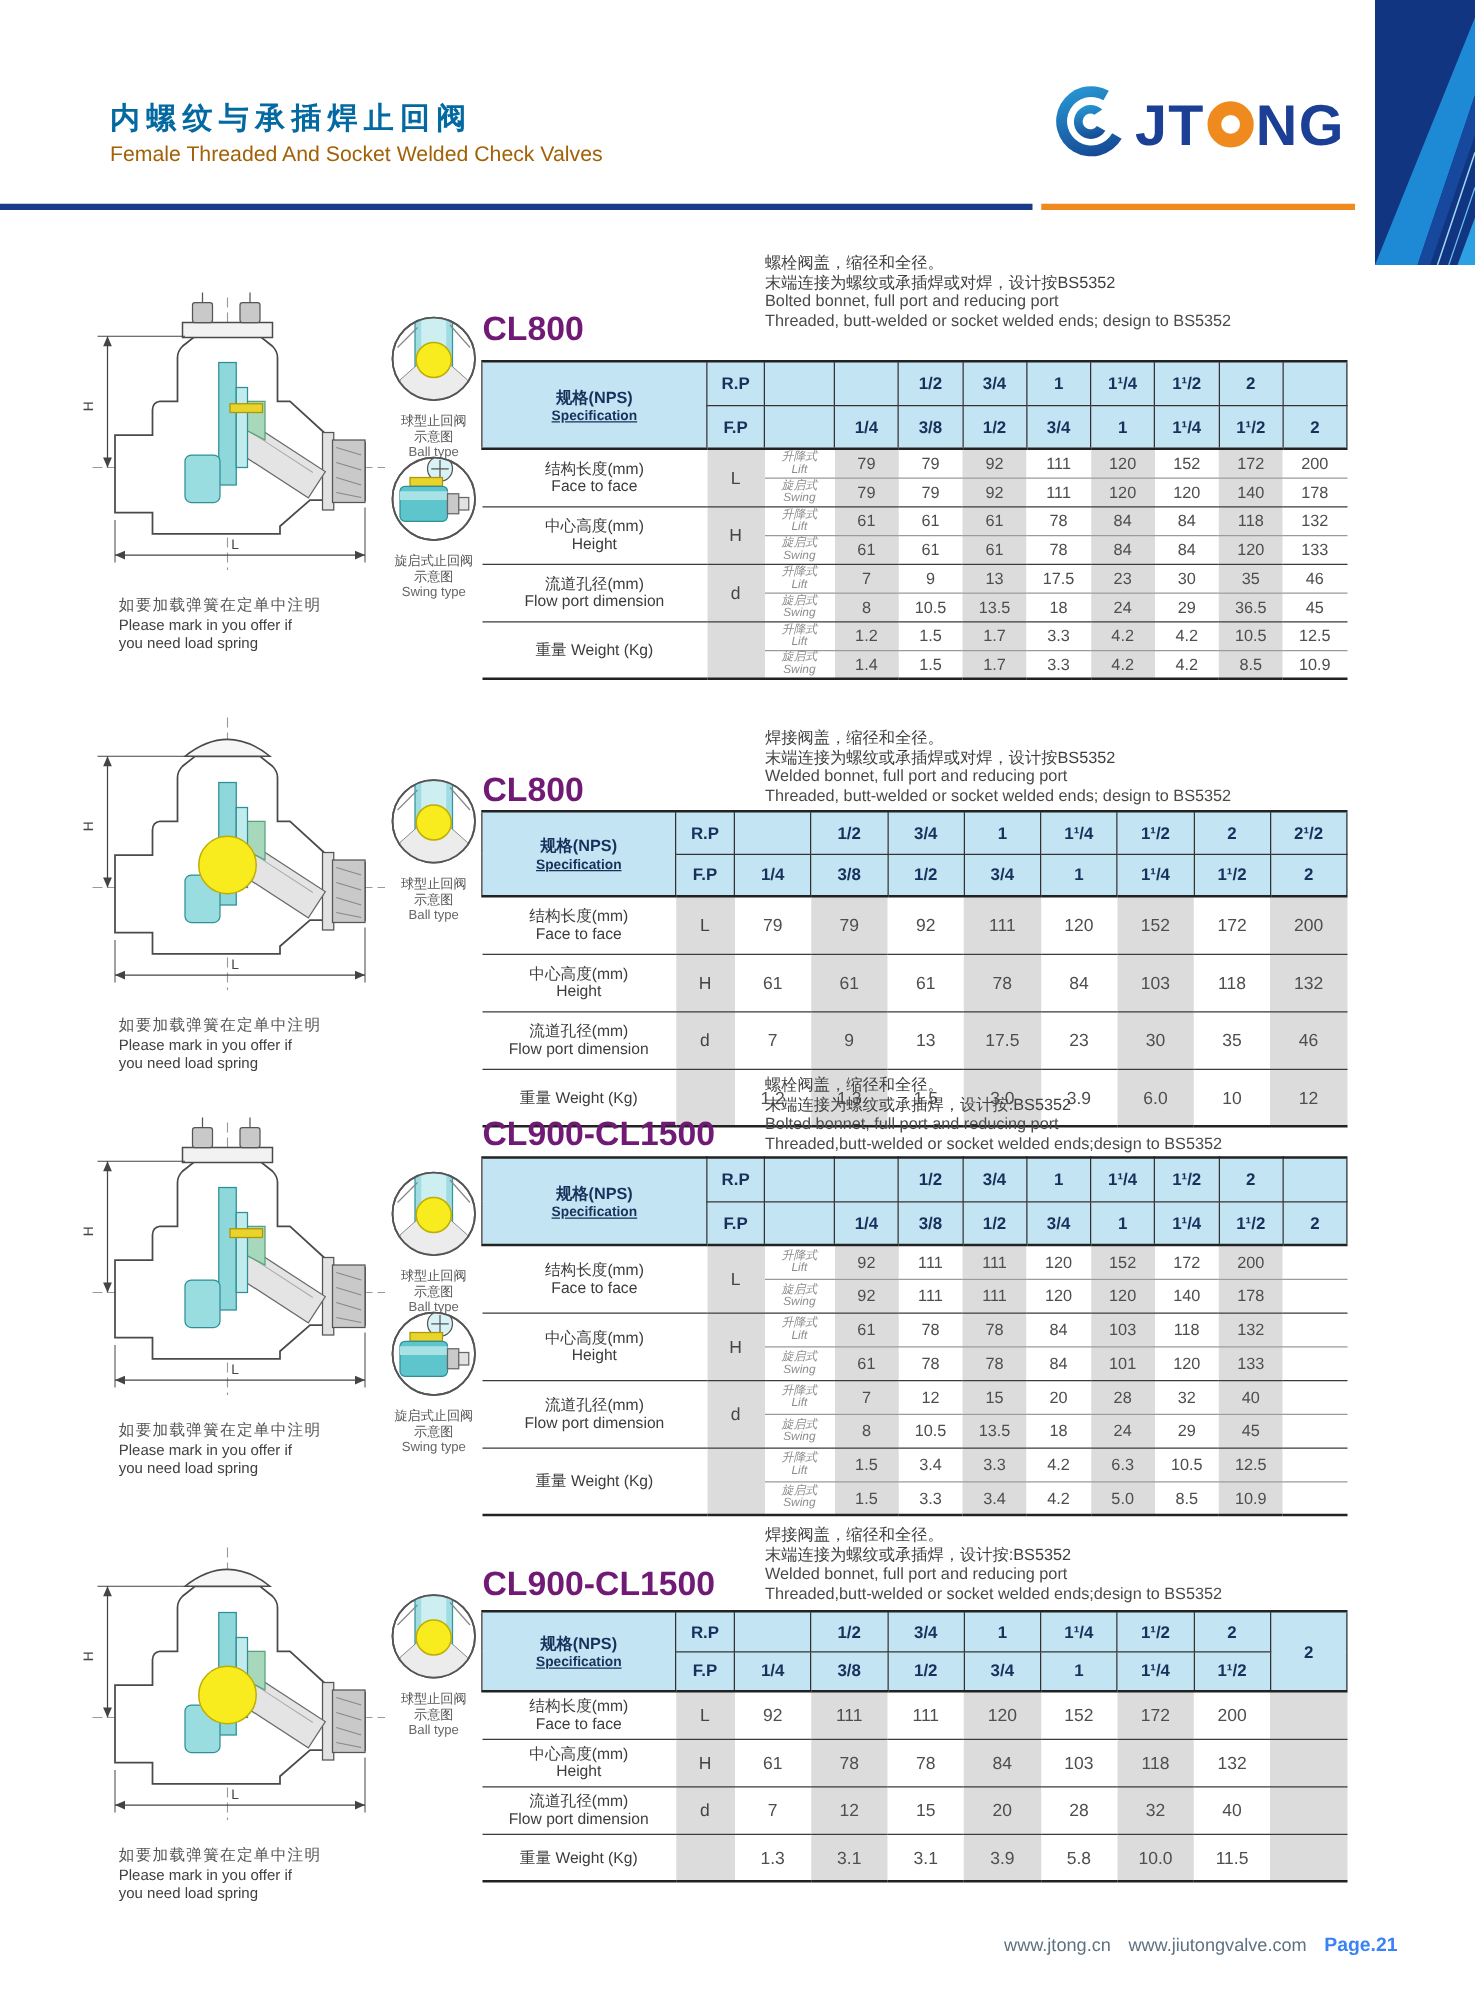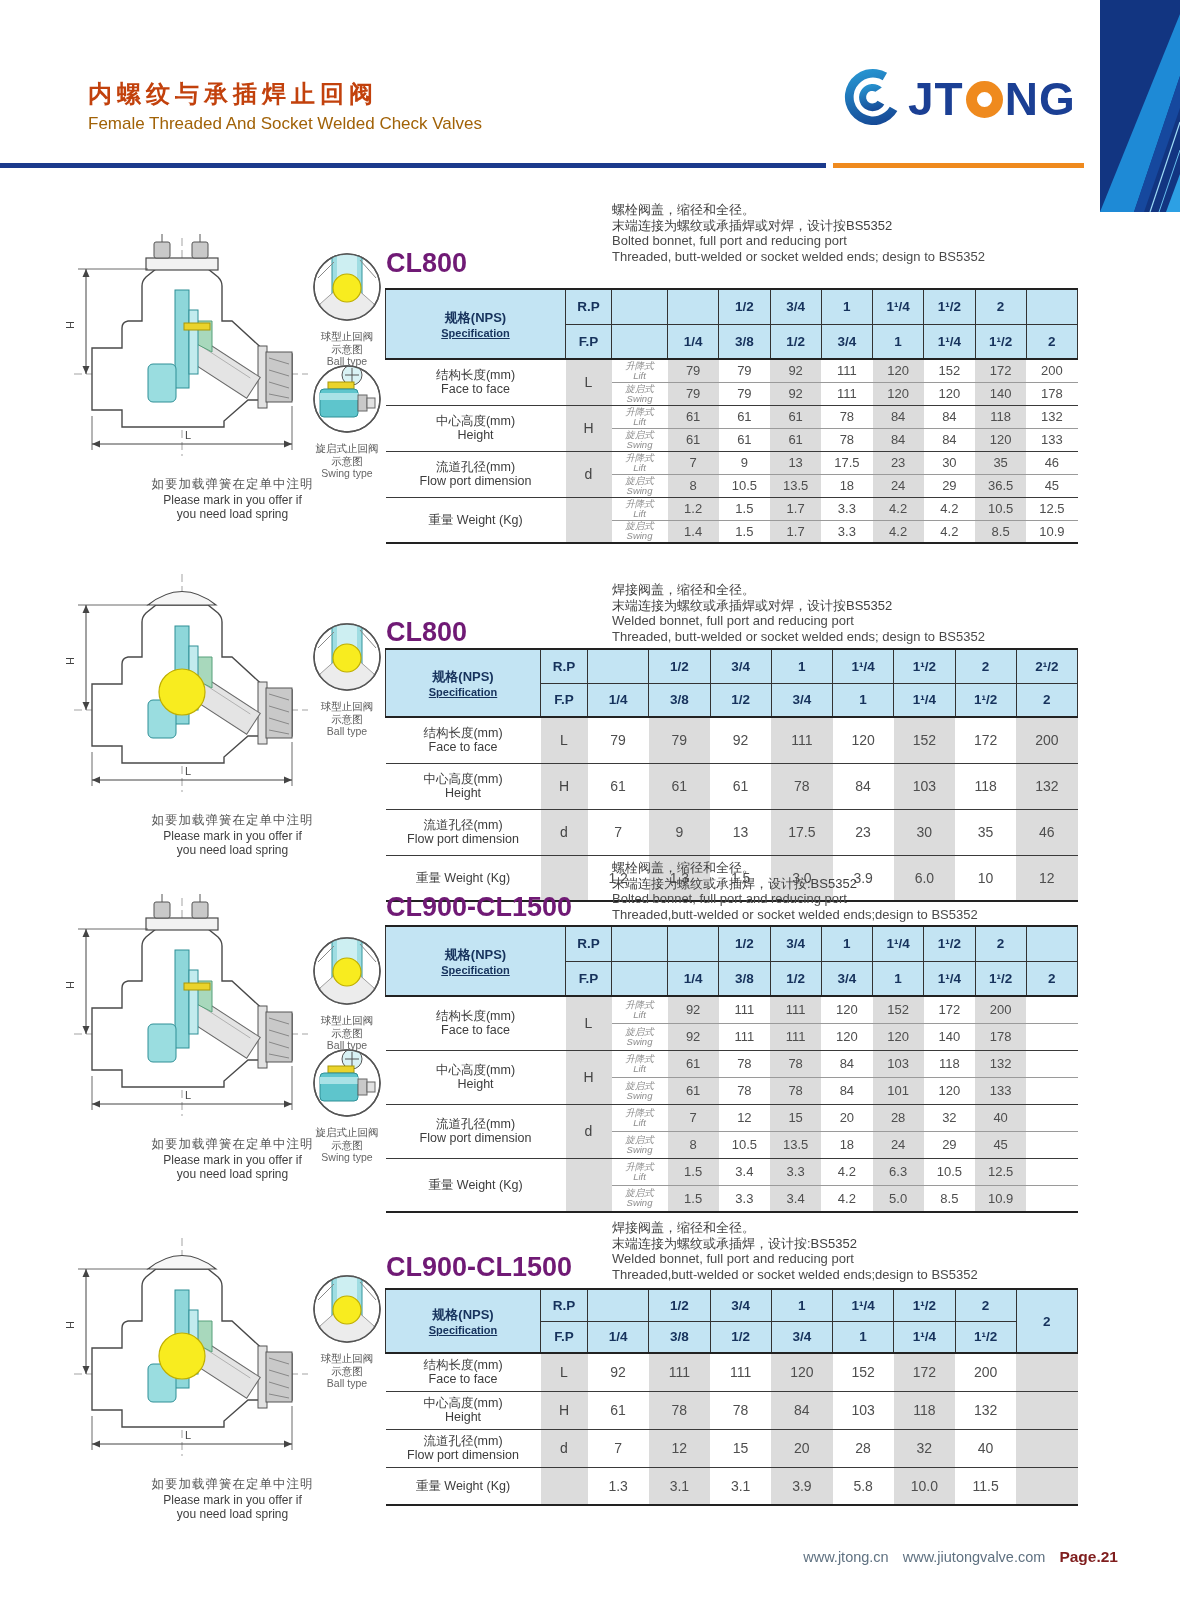--- a/index.html
+++ b/index.html
@@ -1,32 +1,32 @@
 <!DOCTYPE html>
 <html><head>
 <meta charset="utf-8">
 <style>
   html,body{margin:0;padding:0;background:#fff;}
   .page{position:relative;width:1180px;height:1600px;background:#fff;overflow:hidden;
         font-family:"Liberation Sans","DejaVu Sans",sans-serif;}
   
-  .title-zh{position:absolute;left:88px;top:78px;font-size:24px;font-weight:bold;color:#c2410c;letter-spacing:5px;}
+  .title-zh{position:absolute;left:88px;top:78px;font-size:24px;font-weight:bold;color:#0369a1;letter-spacing:5px;}
   .title-en{position:absolute;left:88px;top:114px;font-size:17px;color:#a16207;}
   .rule-b{position:absolute;left:0;top:163px;width:826px;height:5px;background:#1b3a8c;}
   .rule-o{position:absolute;left:833px;top:163px;width:251px;height:5px;background:#ef8a1e;}
   .corner{position:absolute;right:0;top:0;width:80px;height:212px;}
   .logo{position:absolute;left:842px;top:66px;display:flex;align-items:center;}
   .logo-text{display:inline-flex;align-items:center;font-weight:bold;font-size:46px;color:#1b3f94;letter-spacing:1px;margin-left:4px;}
   .logo-o{display:inline-block;width:15px;height:15px;border:11px solid #ef8a1e;border-radius:50%;margin:0 2px;}
   
   .section-title{position:absolute;left:386px;font-size:27px;font-weight:bold;color:#701a75;}
   .desc{position:absolute;left:612px;width:470px;font-size:13px;line-height:15.5px;color:#3f3f3f;}
   .desc .en{color:#4a4a4a;}
   .draw{position:absolute;left:60px;width:260px;}
-  .draw-cap{position:absolute;left:95px;width:275px;text-align:center;}
+  .draw-cap{position:absolute;left:95px;width:275px;}
   .draw-cap .zh{font-size:12.5px;color:#555;letter-spacing:1px;}
   .draw-cap .en{font-size:12px;line-height:14px;color:#404040;}
   .inset{position:absolute;left:306px;width:82px;text-align:center;}
   .inset .cap div{line-height:12.5px;}
   .inset .cap .zh{font-size:10.5px;color:#555;}
   .inset .cap .en{font-size:10.5px;color:#666;}
   
   table.spec{position:absolute;left:385px;width:693px;border-collapse:collapse;table-layout:fixed;
              border-top:2.5px solid #222;border-bottom:2.5px solid #222;}
   .spec th{background:#c3e4f3;border:1px solid #333;font-weight:bold;color:#16325c;font-size:13.5px;padding:0;text-align:center;}
@@ -38,21 +38,21 @@
   .spec tr.sub > td{border-top:1px solid #9a9a9a;}
   .spec td.shade{background:#dcdcdc;}
   .spec td.sym{background:#dcdcdc;font-size:14px;color:#444;}
   .spec td.lbl div{line-height:14.5px;}
   .spec td.lbl .zh,.spec td.lbl .en{font-size:12.5px;color:#3c3c3c;}
   .spec td.ls div{line-height:10px;}
   .spec td.ls .zh,.spec td.ls .en{font-size:9.5px;color:#8d8d8d;font-style:italic;}
   
   .footer{position:absolute;top:1548px;right:62px;font-size:14.5px;color:#5f7181;}
   .footer .url{margin-left:10px;}
-  .footer .pagenum{margin-left:10px;color:#7f1d1d;font-weight:bold;font-size:15.5px;}
+  .footer .pagenum{margin-left:10px;color:#3b82f6;font-weight:bold;font-size:15.5px;}
 </style>
 </head>
 <body>
 
 <div class="page">
 
   <div class="title-zh">内螺纹与承插焊止回阀</div>
   <div class="title-en">Female Threaded And Socket Welded Check Valves</div>
 
   <div class="logo">

